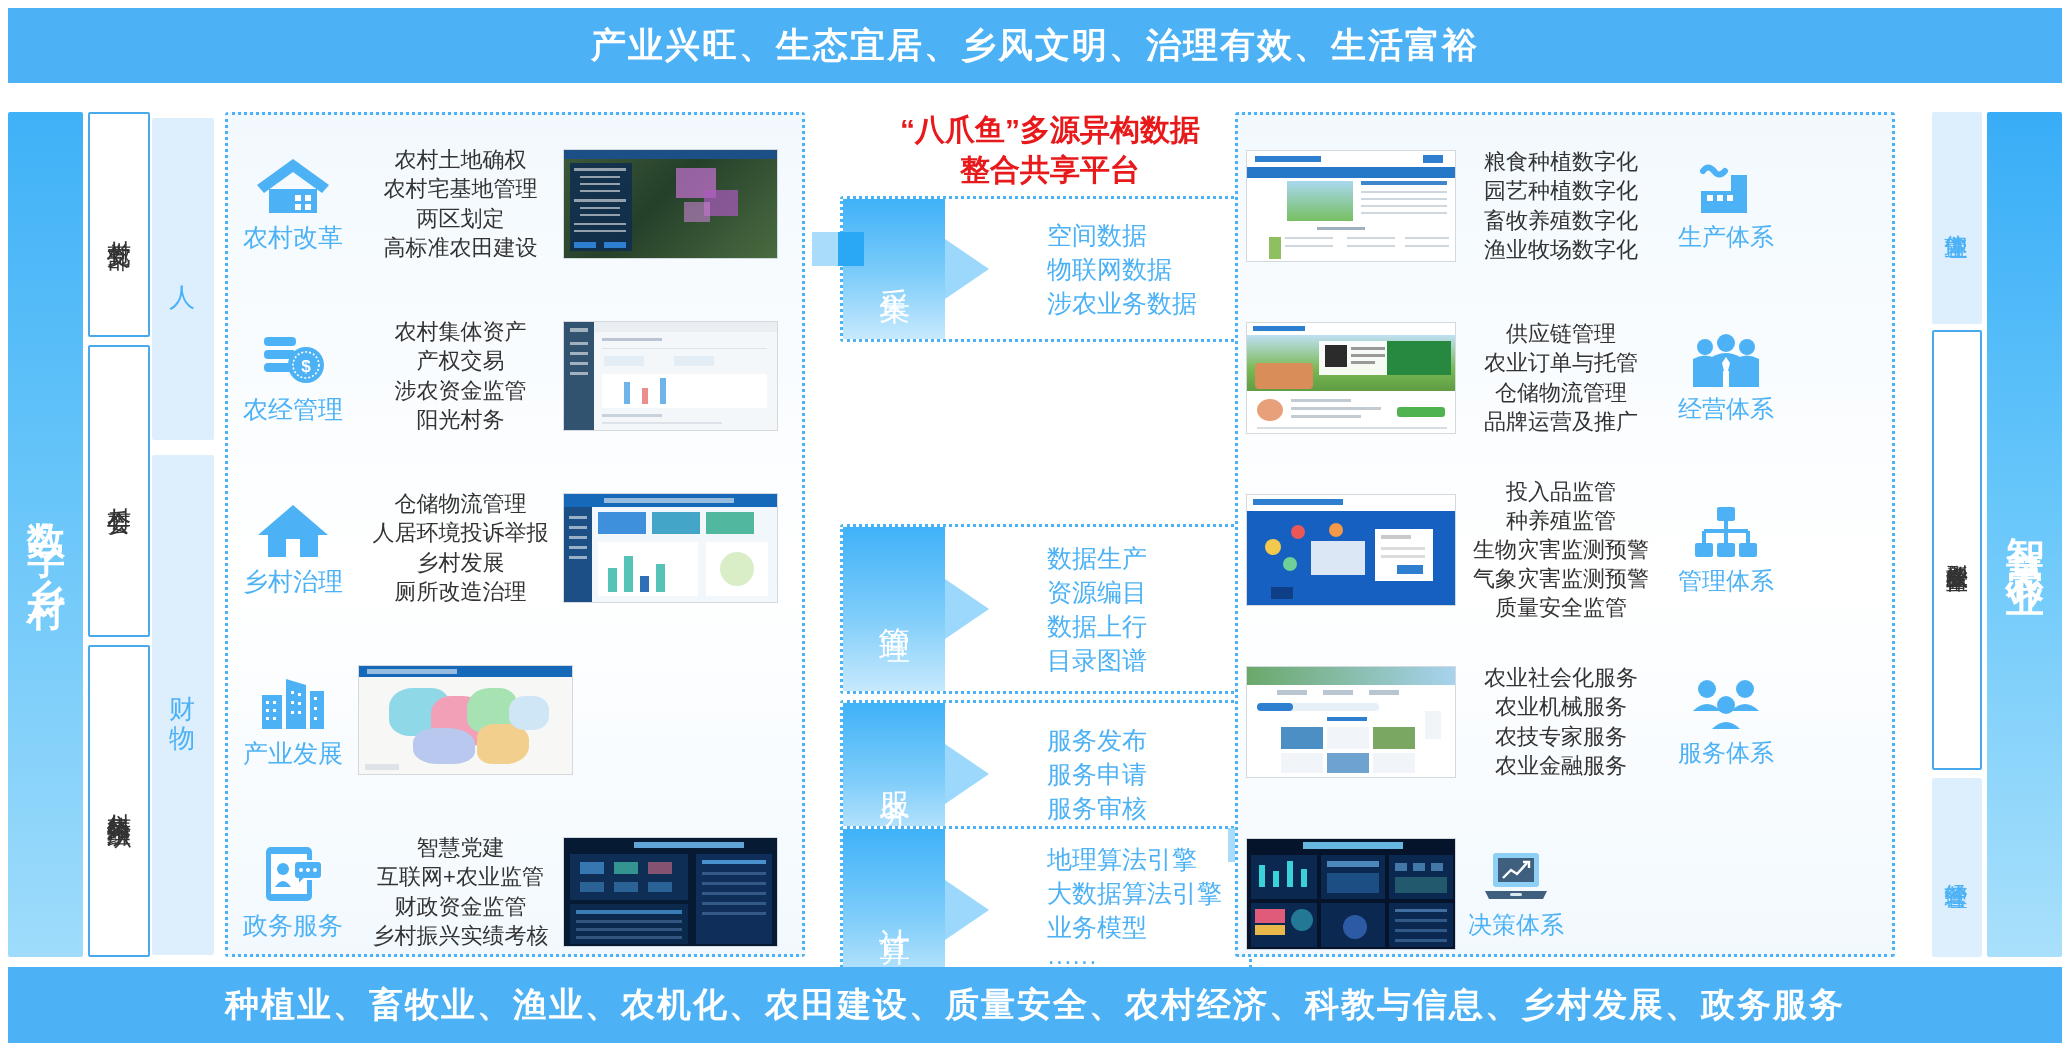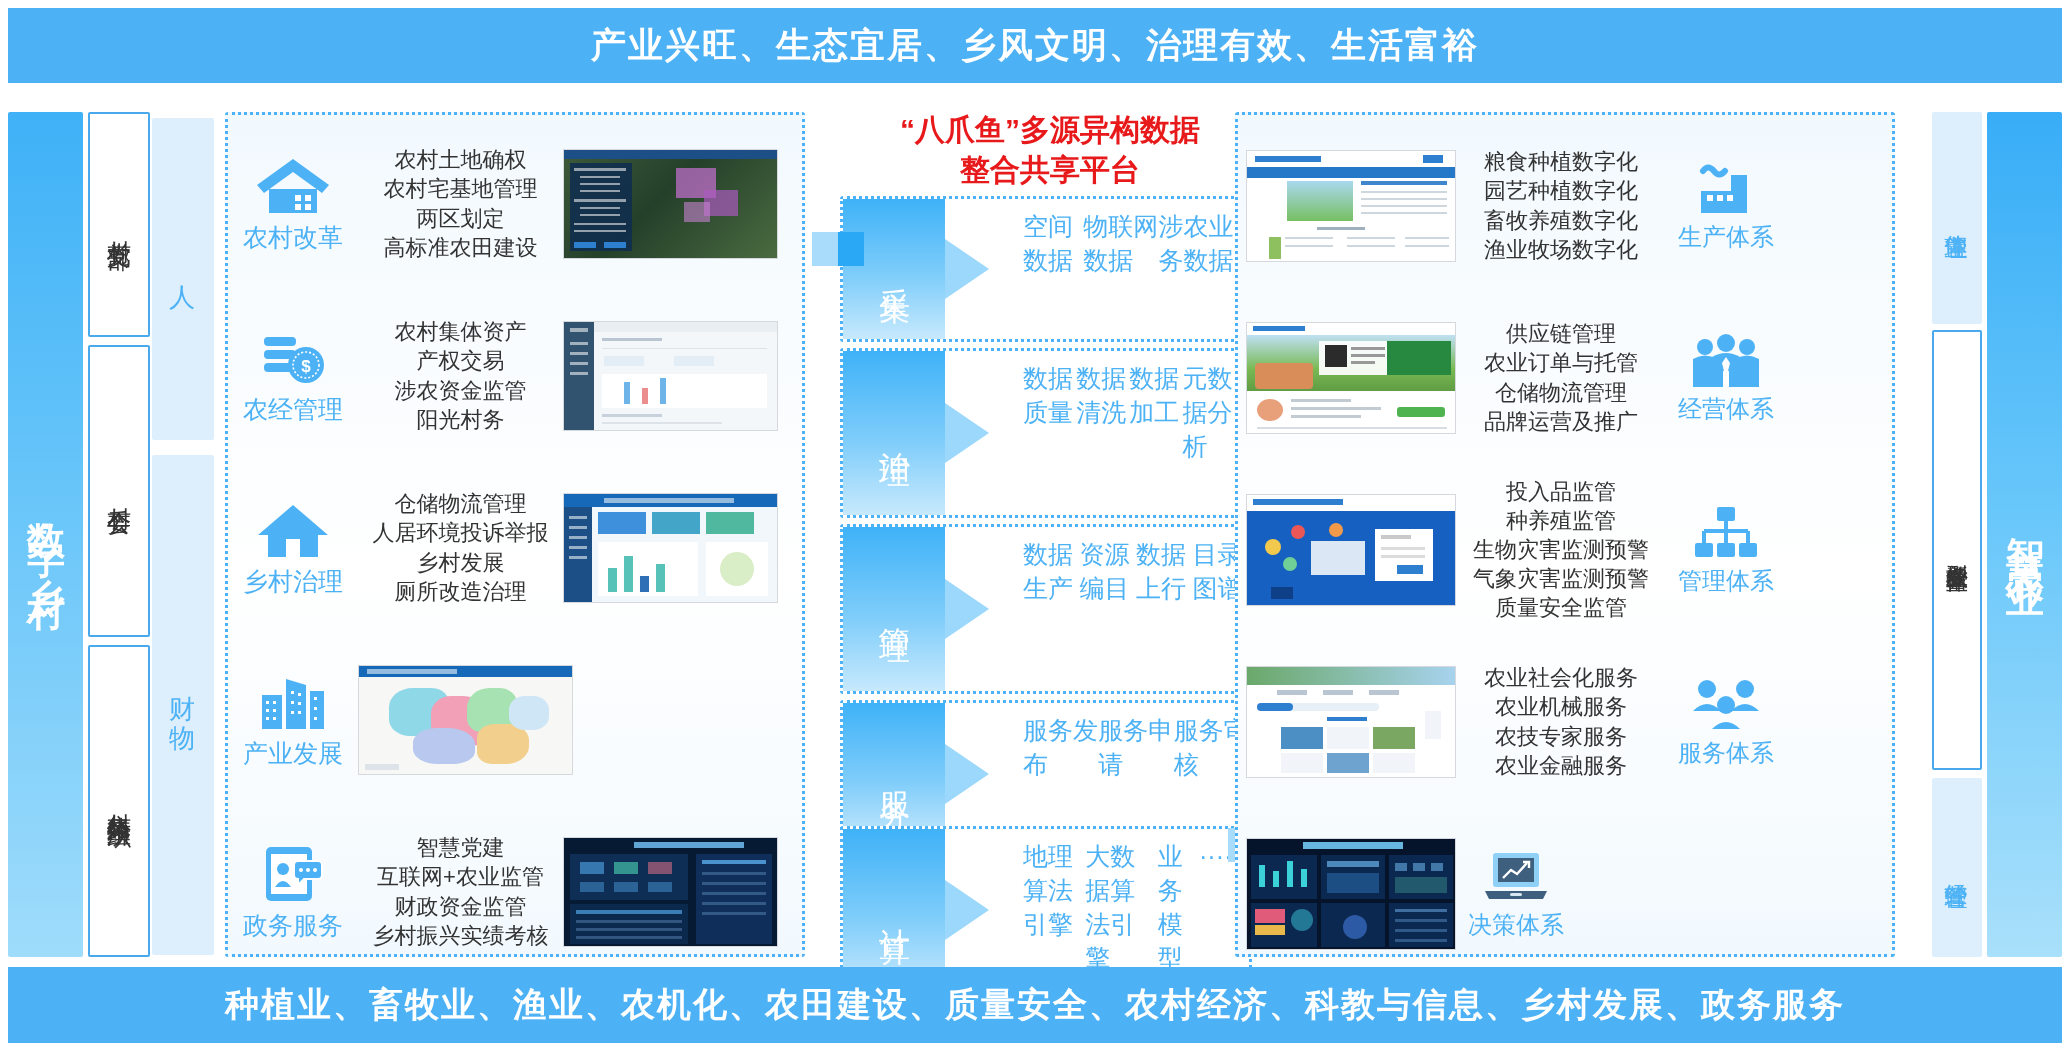--- a/index.html
+++ b/index.html
@@ -99,22 +99,22 @@
     display:flex; align-items:center; justify-content:center;
     color:#fff; font-size:31px; writing-mode:vertical-rl; letter-spacing:6px;
     font-weight:500;
   }
   .stage .tag:after{
     content:""; position:absolute; left:100%; top:50%; transform:translateY(-50%);
     border-top:30px solid transparent; border-bottom:30px solid transparent;
     border-left:44px solid #9bd8fb;
   }
   .stage .list{
-    flex:1; padding:10px 0 10px 78px; display:flex; flex-direction:row;
-    justify-content:center; color:#4db2f5; font-size:25px; line-height:1.36;
+    flex:1; padding:10px 0 10px 78px; display:flex; flex-direction:column;
+    justify-content:center; color:#4db2f5; font-size:25px; line-height:1.36;margin-left:24px;
   }
 
   
   .conn{ position:absolute; height:34px; }
   .conn .c1{ position:absolute; left:0; top:0; width:50%; height:100%; background:#a9dcfb; }
   .conn .c2{ position:absolute; right:0; top:0; width:50%; height:100%; background:#2aa8f5; }
 
   
   .rrow{ position:absolute; left:0; width:100%; display:flex; align-items:center; }
   .rtext{ width:210px; text-align:center; font-size:22px; color:#333; line-height:1.32; }
@@ -391,29 +391,20 @@
       <div>空间数据</div>
       <div>物联网数据</div>
       <div>涉农业务数据</div>
     </div>
   </div>
   <div class="conn" style="left:812px;top:232px;width:52px">
     <div class="c1"></div>
       <div class="c2"></div>
   </div>
 
-  <div class="stage" style="top:348px;height:170px">
-    <div class="tag">治理</div>
-    <div class="list">
-      <div>数据质量</div>
-      <div>数据清洗</div>
-      <div>数据加工</div>
-      <div>元数据分析</div>
-    </div>
-  </div>
 
   <div class="stage" style="top:524px;height:170px">
     <div class="tag">管理</div>
     <div class="list">
       <div>数据生产</div>
       <div>资源编目</div>
       <div>数据上行</div>
       <div>目录图谱</div>
     </div>
   </div>

